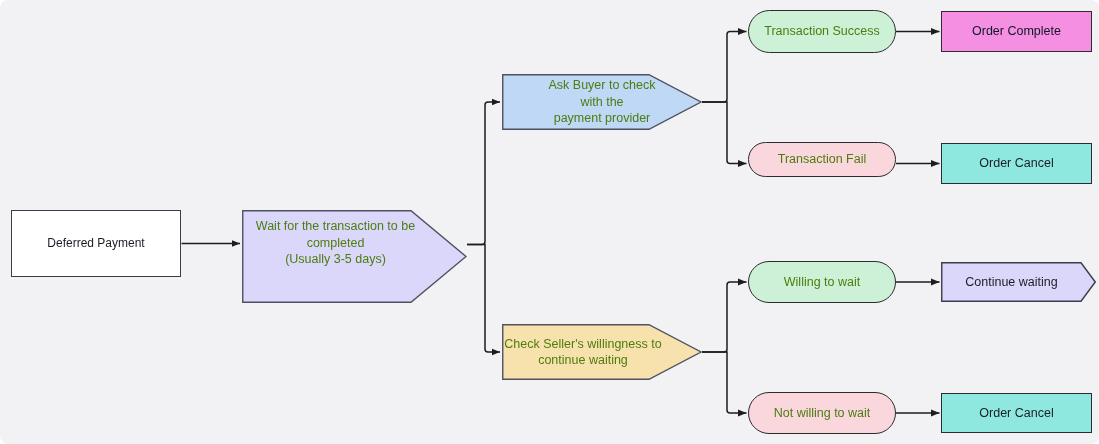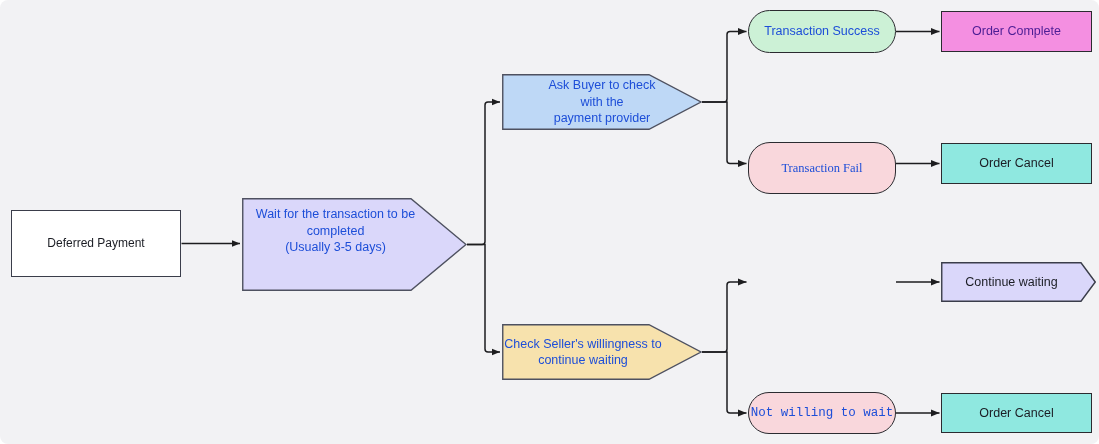--- a/index.html
+++ b/index.html
@@ -7,41 +7,41 @@
     position:relative;
     width:1099px;height:444px;
     background:#f2f2f4;
     border-radius:8px;
     overflow:hidden;
     font-family:"Liberation Sans", sans-serif;
   }
   .edges{position:absolute;left:0;top:0;width:1099px;height:444px;}
   .edges path{stroke:#1d1d1f;stroke-width:1.5;fill:none;}
   .node{position:absolute;display:flex;align-items:center;justify-content:center;
-        box-sizing:border-box;text-align:center;color:#1d4ed8;font-size:12.5px;line-height:1.32;}
+        box-sizing:border-box;text-align:center;color:#4d7c0f;font-size:12.5px;line-height:1.32;}
   .node .lbl{white-space:pre-line;}
   .rect-node{border:1.5px solid #2b2b30;}
   .pill{border:1.5px solid #2b2b30;border-radius:22px;}
   .penta{padding:0;}
   .penta svg{position:absolute;left:0;top:0;}
   .penta .lbl{position:relative;z-index:1;}
   .penta polygon{stroke:#4e5160;stroke-width:1.4;}
   #node-deferred{left:11px;top:210px;width:170px;height:67px;background:#ffffff;
                  border:1.5px solid #3a3d4a;font-size:12px;color:#1b1d24;}
-  #node-wait{left:242px;top:198px;width:225px;height:66px;text-align:center;}
+  #node-wait{left:242px;top:210px;width:225px;height:66px;text-align:center;}
   #node-wait .lbl{padding-right:44px;padding-left:6px;}
   #node-ask{left:502px;top:74px;width:200px;height:56px;}
   #node-ask .lbl{padding-right:40px;padding-left:8px;margin-left:32px;}
   #node-check{left:502px;top:324px;width:200px;height:56px;}
   #node-check .lbl{padding-right:40px;padding-left:2px;}
   #node-success{left:748px;top:10px;width:148px;height:43px;background:#ccf1d6;}
-  #node-fail{left:748px;top:142px;width:148px;height:52px;background:#f9d7dc;font-family:Liberation Serif, serif;}
+  #node-fail{left:748px;top:142px;width:148px;height:35px;background:#f9d7dc;}
   #node-willing{left:748px;top:261px;width:148px;height:42px;background:#ccf1d6;}
-  #node-notwilling{left:748px;top:392px;width:148px;height:42px;background:#f9d7dc;font-family:Liberation Mono, monospace;}
-  #node-complete{left:941px;top:11px;width:151px;height:41px;background:#f48fe1;color:#4c1d95;}
+  #node-notwilling{left:748px;top:392px;width:148px;height:42px;background:#f9d7dc;}
+  #node-complete{left:941px;top:11px;width:151px;height:41px;background:#f48fe1;color:#0f172a;}
   #node-cancel1{left:941px;top:143px;width:151px;height:41px;background:#8fe8e0;color:#1b1d24;}
   #node-cancel2{left:941px;top:393px;width:151px;height:40px;background:#8fe8e0;color:#1b1d24;}
   #node-continue{left:941px;top:262px;width:155px;height:40px;color:#1b1d24;}
   #node-continue .lbl{padding-right:14px;}
   #node-continue polygon{stroke:#3a3d4a;}
 </style>
 </head>
 <body>
 
 <div class="canvas">
@@ -103,20 +103,23 @@
   </div>
 
   <div class="node pill" id="node-fail">
     <span class="lbl">Transaction Fail</span>
   </div>
 
   <div class="node rect-node" id="node-cancel1">
     <span class="lbl">Order Cancel</span>
   </div>
 
+  <div class="node pill" id="node-willing">
+    <span class="lbl">Willing to wait</span>
+  </div>
 
   <div class="node penta" id="node-continue">
     <svg width="155" height="40" viewBox="0 0 155 40">
       <polygon points="0.75,0.75 140,0.75 154.25,20 140,39.25 0.75,39.25" fill="#dad7fa"></polygon>
     </svg>
     <span class="lbl">Continue waiting</span>
   </div>
 
   <div class="node pill" id="node-notwilling">
     <span class="lbl">Not willing to wait</span>

